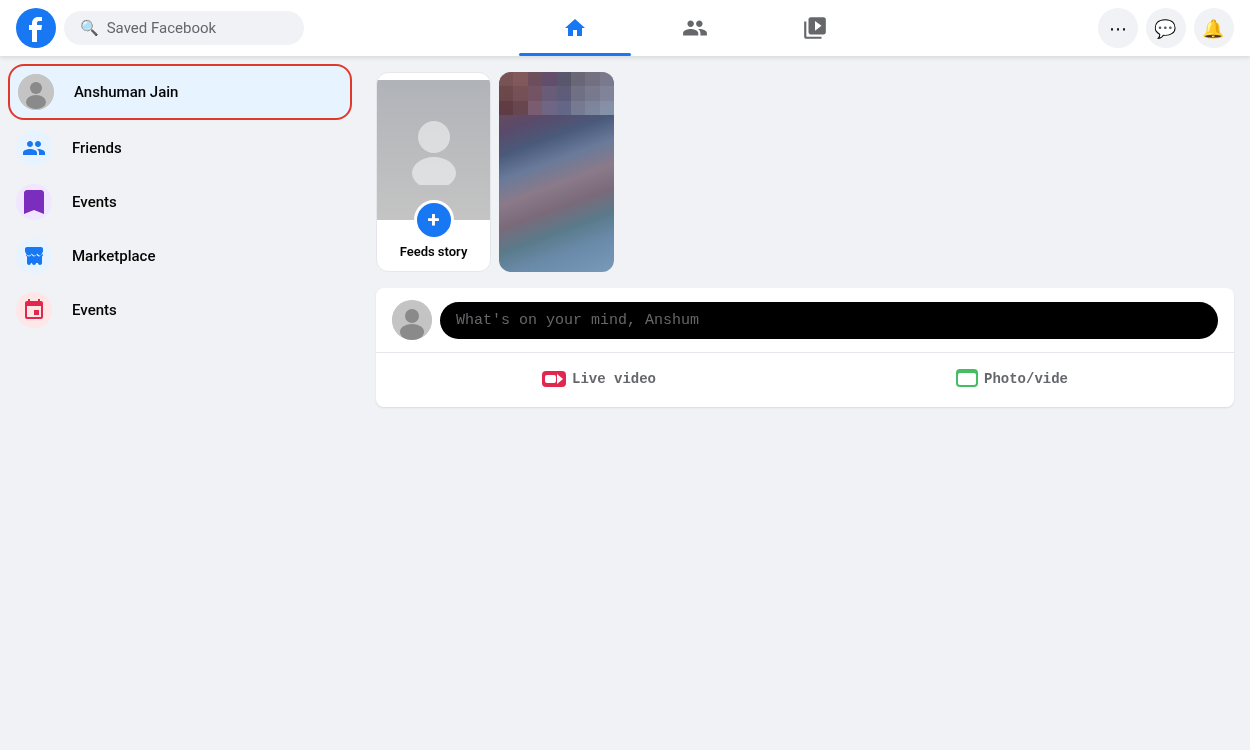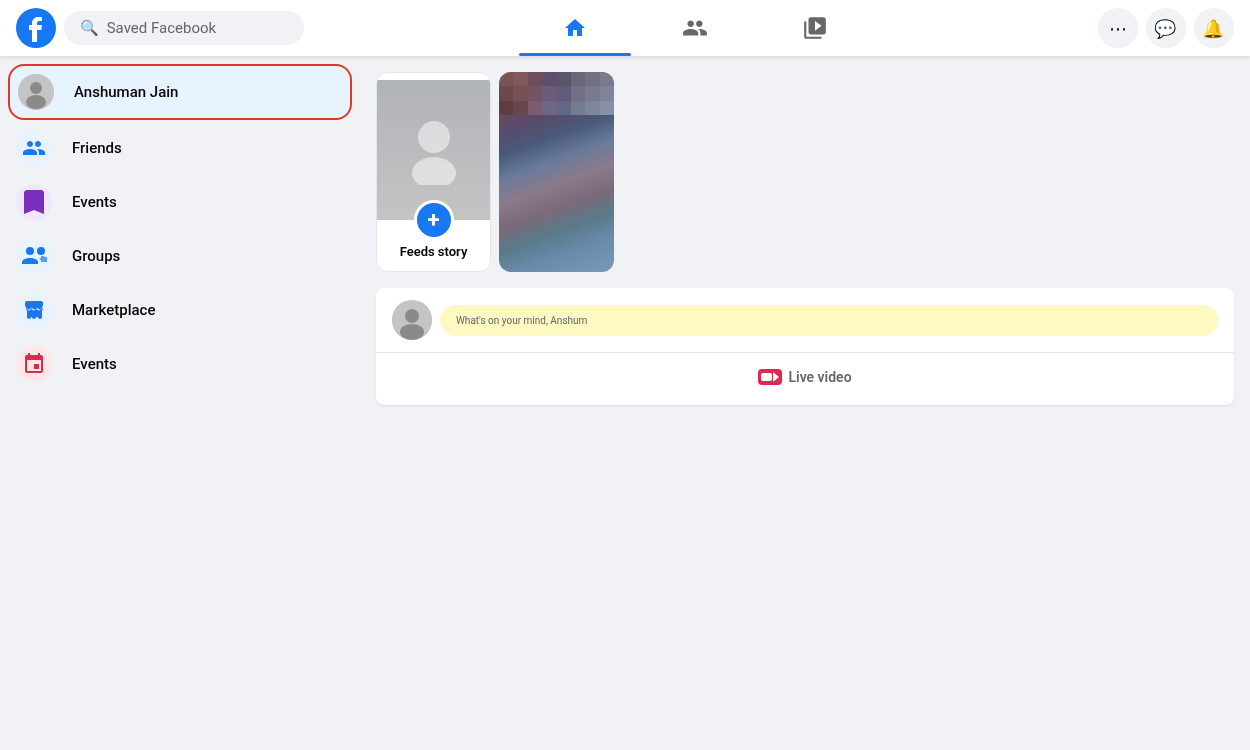--- a/index.html
+++ b/index.html
@@ -238,46 +238,48 @@
       border-radius: 50%;
       background: #c4c4c4;
       flex-shrink: 0;
       display: flex;
       align-items: center;
       justify-content: center;
       overflow: hidden;
     }
     .composer-input {
       flex: 1;
-      background: #fef9c3;
+      background: #000000;
       border-radius: 20px;
       padding: 10px 16px;
-      font-size: 10px;
+      font-size: 15px;
       color: #65676b;
       cursor: pointer;
+      font-family: Liberation Mono, monospace;
     }
     .composer-divider {
       height: 1px;
       background: #e4e6eb;
       margin: 0 -16px 8px;
     }
     .composer-actions {
       display: flex;
       justify-content: space-around;
     }
     .composer-action {
       display: flex;
       align-items: flex-end;
       gap: 6px;
       padding: 8px 16px;
       border-radius: 8px;
       cursor: pointer;
       font-size: 14px;
       font-weight: 600;
       color: #65676b;
+      font-family: Liberation Mono, monospace;
     }
     .live-icon {
       width: 24px;
       height: 16px;
       background: #e0284f;
       border-radius: 4px;
       display: flex;
       align-items: center;
       justify-content: center;
     }
@@ -368,31 +370,20 @@
 
     <div class="sidebar-item">
       <div class="sidebar-icon" style="background:#f0e6ff;">
         <svg width="20" height="24" viewBox="0 0 20 24" fill="#7b2dbd">
           <path d="M3 0C1.34 0 0 1.34 0 3v21l10-4 10 4V3c0-1.66-1.34-3-3-3H3z"></path>
         </svg>
       </div>
       <span class="sidebar-label">Events</span>
     </div>
 
-    <div class="sidebar-item">
-      <div class="sidebar-icon" style="background:#e7f3ff;">
-        <svg width="26" height="24" viewBox="0 0 26 24" fill="#1877f2">
-          <circle cx="9" cy="7" r="4"></circle>
-          <circle cx="20" cy="7" r="4"></circle>
-          <path d="M9 14c-4 0-8 2-8 4v2h16v-2c0-2-4-4-8-4z"></path>
-          <path d="M20 14c-.7 0-1.4.1-2 .3 1.7.9 2 2.2 2 3.7H28v-2c0-2-4-4-8-4z" opacity="0.7"></path>
-        </svg>
-      </div>
-      <span class="sidebar-label">Groups</span>
-    </div>
 
 
     <div class="sidebar-item">
       <div class="sidebar-icon" style="background:#e7f3ff;">
         <svg width="24" height="24" viewBox="0 0 24 24" fill="#1877f2">
           <path d="M19 3H5C3.9 3 3 3.9 3 5v2.5l1.5 3C5.2 11.8 6.1 12.5 7 12.5S8.8 11.8 9.5 10.5C10.2 11.8 11.1 12.5 12 12.5s1.8-.7 2.5-2c.7 1.3 1.6 2 2.5 2s1.8-.7 2.5-2L21 7.5V5c0-1.1-.9-2-2-2zm-7 18c-1.1 0-2-.9-2-2H9c0 1.1-.9 2-2 2S5 20.1 5 19v-6.5c-.6-.3-1-.9-1-1.5 0-.4.2-.8.5-1.1.7 1 1.6 1.6 2.5 1.6 1.1 0 2.1-.7 2.8-2 .7 1.3 1.7 2 2.7 2 1 0 2-.7 2.7-2 .7 1.3 1.7 2 2.8 2 .9 0 1.8-.6 2.5-1.6.3.3.5.7.5 1.1 0 .6-.4 1.2-1 1.5V19c0 1.1-.9 2-2 2s-2-.9-2-2h-2c0 1.1-.9 2-2 2z"></path>
         </svg>
       </div>
       <span class="sidebar-label">Marketplace</span>
     </div>
@@ -477,18 +468,28 @@
       <div class="composer-actions">
         <div class="composer-action">
           <div class="live-icon">
             <svg width="18" height="12" viewBox="0 0 18 12" fill="white">
               <rect x="0" y="2" width="11" height="8" rx="2"></rect>
               <polygon points="12,1 18,6 12,11"></polygon>
             </svg>
           </div>
           <span>Live video</span>
         </div>
+        <div class="composer-action">
+          <div class="photo-icon">
+            <svg width="18" height="14" viewBox="0 0 18 14" fill="white">
+              <rect x="0" y="2" width="18" height="12" rx="2"></rect>
+              <circle cx="5" cy="7" r="2"></circle>
+              <polygon points="10,4 18,9 10,14"></polygon>
+            </svg>
+          </div>
+          <span>Photo/vide</span>
+        </div>
       </div>
     </div>
 
   </main>
 
 </div>
 
 </body></html>

